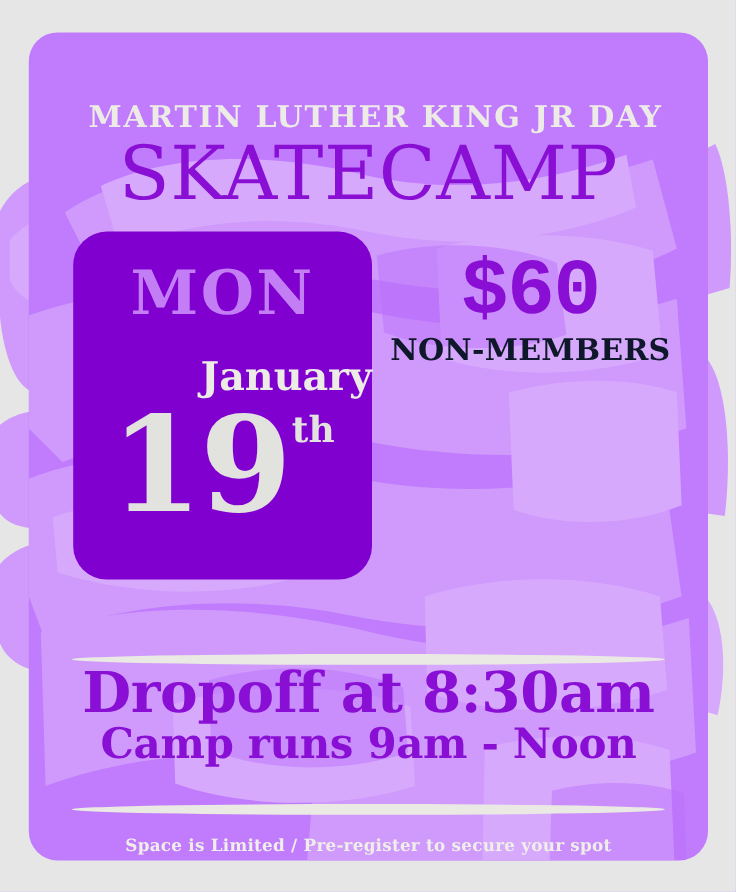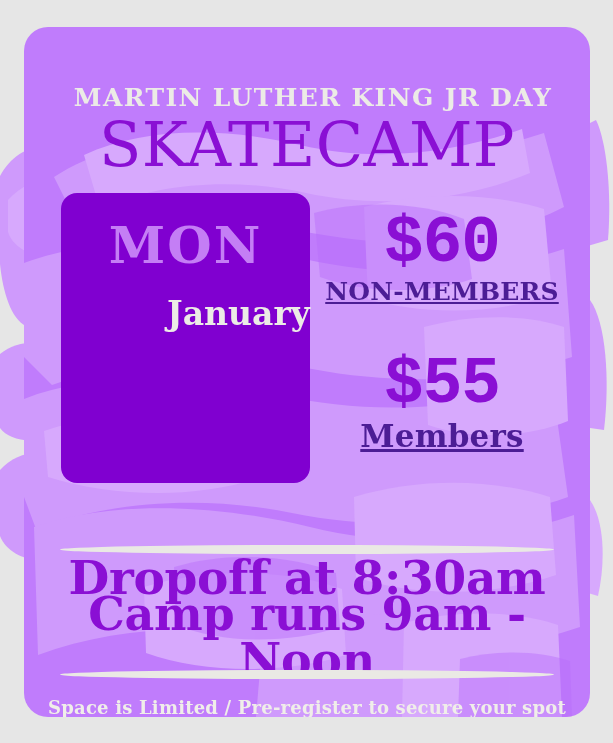--- a/index.html
+++ b/index.html
@@ -83,21 +83,21 @@
   }
 
   
   .date-card {
     position: absolute;
     left: 37px;
     top: 166px;
     width: 249px;
     height: 290px;
     background: #8000d0;
-    border-radius: 16px;
+    border-radius: 28px;
   }
   .dow {
     position: absolute;
     top: 27px;
     left: 0; right: 0;
     text-align: center;
     color: #c47ef5;
     font-family: "DejaVu Serif", serif;
     font-weight: bold;
     font-size: 51px;
@@ -149,26 +149,25 @@
 
   .amount {
     color: #8a0fd4;
     font-family: Liberation Mono, monospace;
     font-weight: bold;
     font-size: 66px;
     line-height: 1;
     letter-spacing: -1px;
   }
   .aud {
-    color: #4c1d95;
+    color: #0f172a;
     font-family: "DejaVu Serif", serif;
     font-weight: bold;
     margin-top: 2px;
     line-height: 1.05;
-    text-decoration: underline;
   }
   .aud.nonmem { font-size: 25px; letter-spacing: 0.2px; }
   .aud.mem    { font-size: 31px; letter-spacing: 0.2px; }
 
   
   .divider {
     position: absolute;
     left: 36px;
     width: 494px;
     height: 9px;
@@ -182,31 +181,31 @@
   .sched-line {
     position: absolute;
     left: 0; right: 0;
     text-align: center;
     color: #8a0fd4;
     font-family: "DejaVu Serif", serif;
     font-weight: bold;
     line-height: 1;
   }
   .sched-line.l1 { top: 527px; font-size: 47px; letter-spacing: -0.3px; }
-  .sched-line.l2 { top: 564px; font-size: 46px; letter-spacing: -0.3px; }
+  .sched-line.l2 { top: 576px; font-size: 35px; letter-spacing: -0.3px; }
 
   .fineprint {
     position: absolute;
     top: 670px;
     left: 0; right: 0;
     text-align: center;
     color: #f0eee9;
     font-family: "DejaVu Serif", serif;
     font-weight: bold;
-    font-size: 18px;
+    font-size: 14px;
     letter-spacing: 0.2px;
   }
 </style>
 </head>
 <body>
 
 <div id="poster">
 
   <svg class="bg-deco" viewBox="0 0 613 743" preserveAspectRatio="none" aria-hidden="true">
     <g fill="#cf9afc">
@@ -255,31 +254,30 @@
 
     <div class="content">
 
       <div class="eyebrow">MARTIN LUTHER KING JR DAY</div>
 
       <div class="title">SKATECAMP</div>
 
       <div class="date-card">
         <div class="dow">MON</div>
         <div class="month">January</div>
+        <div class="daynum-row">
+          <span class="daynum">19</span><span class="ordinal">th</span>
+        </div>
       </div>
 
       <div class="price-block p1">
         <div class="amount">$60</div>
         <div class="aud nonmem">NON-MEMBERS</div>
       </div>
 
-      <div class="price-block p2">
-        <div class="amount">$55</div>
-        <div class="aud mem">Members</div>
-      </div>
 
       <div class="divider d1"></div>
 
       <div class="sched-line l1">Dropoff at 8:30am</div>
       <div class="sched-line l2">Camp runs 9am - Noon</div>
 
       <div class="divider d2"></div>
 
       <div class="fineprint">Space is Limited / Pre-register to secure your spot</div>
 

